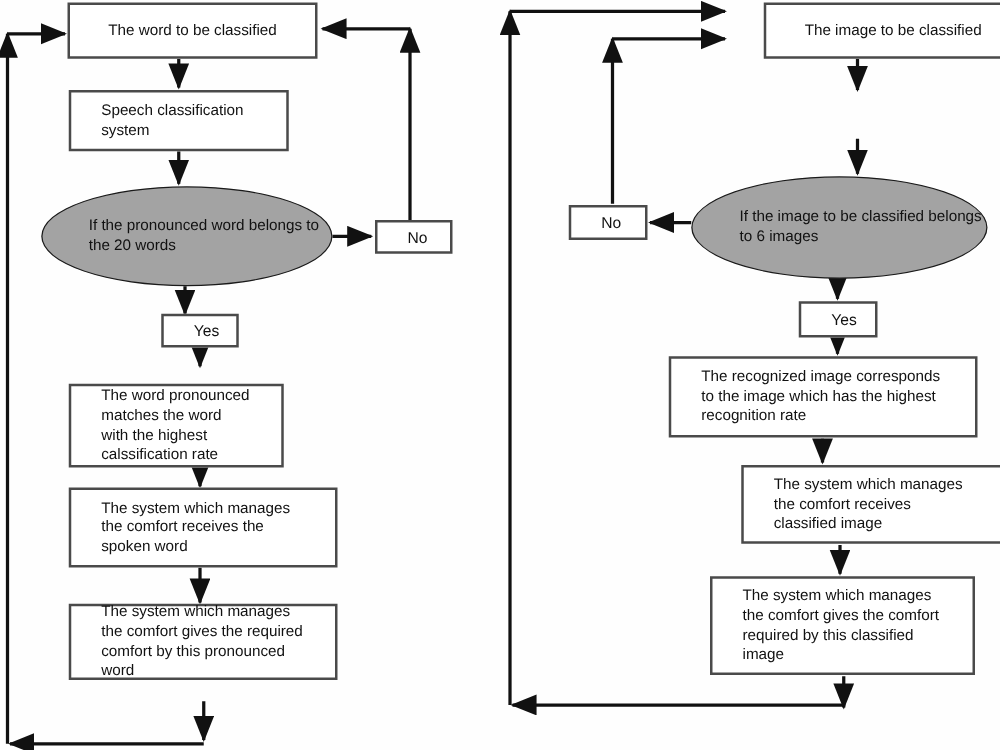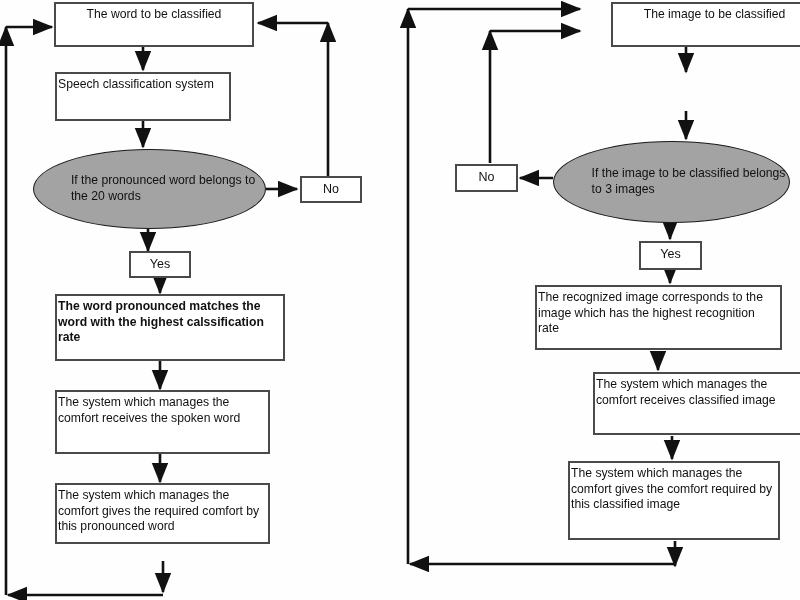--- a/index.html
+++ b/index.html
@@ -1,22 +1,22 @@
 <!DOCTYPE html>
 <html><head>
 <meta charset="utf-8">
 <style>
   html,body{margin:0;padding:0;background:#ffffff;}
   body{width:800px;height:600px;overflow:hidden;
        font-family:"Liberation Sans","DejaVu Sans",sans-serif;}
   #canvas{position:relative;width:800px;height:600px;background:#fefefe;}
   svg#wires{position:absolute;left:0;top:0;width:800px;height:600px;}
   .node{position:absolute;box-sizing:border-box;background:#ffffff;
-        border:2px solid #4a4a4a;display:flex;align-items:flex-start;
-        padding:3px 1px;color:#111;font-size:12.2px;line-height:1.28;}
+        border:2px solid #4a4a4a;display:flex;align-items:center;
+        padding:3px 24px;color:#111;font-size:12.2px;line-height:1.28;}
   .node.center{justify-content:center;text-align:center;}
   .node .txt{display:block;width:100%;}
   .ellipse{position:absolute;box-sizing:border-box;background:#a3a3a3;
            border:1.6px solid #1a1a1a;border-radius:50%;
            display:flex;align-items:center;justify-content:flex-start;
            color:#111;font-size:12.2px;line-height:1.30;}
   .ellipse .txt{display:block;padding-left:16%;width:100%;}
   .small{font-size:12.5px;}
 </style>
 </head>
@@ -83,39 +83,39 @@
   </div>
 
   <div class="node center small" style="left:300px;top:176px;width:62px;height:27px;">
     <span class="txt">No</span>
   </div>
 
   <div class="node center small" style="left:129px;top:251px;width:62px;height:27px;">
     <span class="txt">Yes</span>
   </div>
 
-  <div class="node" style="left:55px;top:294px;width:230px;height:67px;font-weight:bold;">
+  <div class="node" style="left:55px;top:307px;width:172px;height:67px;">
     <span class="txt">The word pronounced matches the word with the highest calssification rate</span>
   </div>
 
   <div class="node" style="left:55px;top:390px;width:215px;height:64px;">
     <span class="txt">The system which manages the comfort receives the spoken word</span>
   </div>
 
   <div class="node" style="left:55px;top:483px;width:215px;height:61px;">
     <span class="txt">The system which manages the comfort gives the required comfort by this pronounced word</span>
   </div>
 
   <div class="node center" style="left:583px;top:2px;width:207px;height:45px;margin-left:28px;">
     <span class="txt">The image to be classified</span>
   </div>
 
 
   <div class="ellipse" style="left:553px;top:141px;width:237px;height:82px;">
-    <span class="txt">If the image to be classified belongs to 3 images</span>
+    <span class="txt">If the image to be classified belongs to 6 images</span>
   </div>
 
   <div class="node center small" style="left:455px;top:164px;width:63px;height:28px;">
     <span class="txt">No</span>
   </div>
 
   <div class="node center small" style="left:639px;top:241px;width:63px;height:29px;">
     <span class="txt">Yes</span>
   </div>
 

